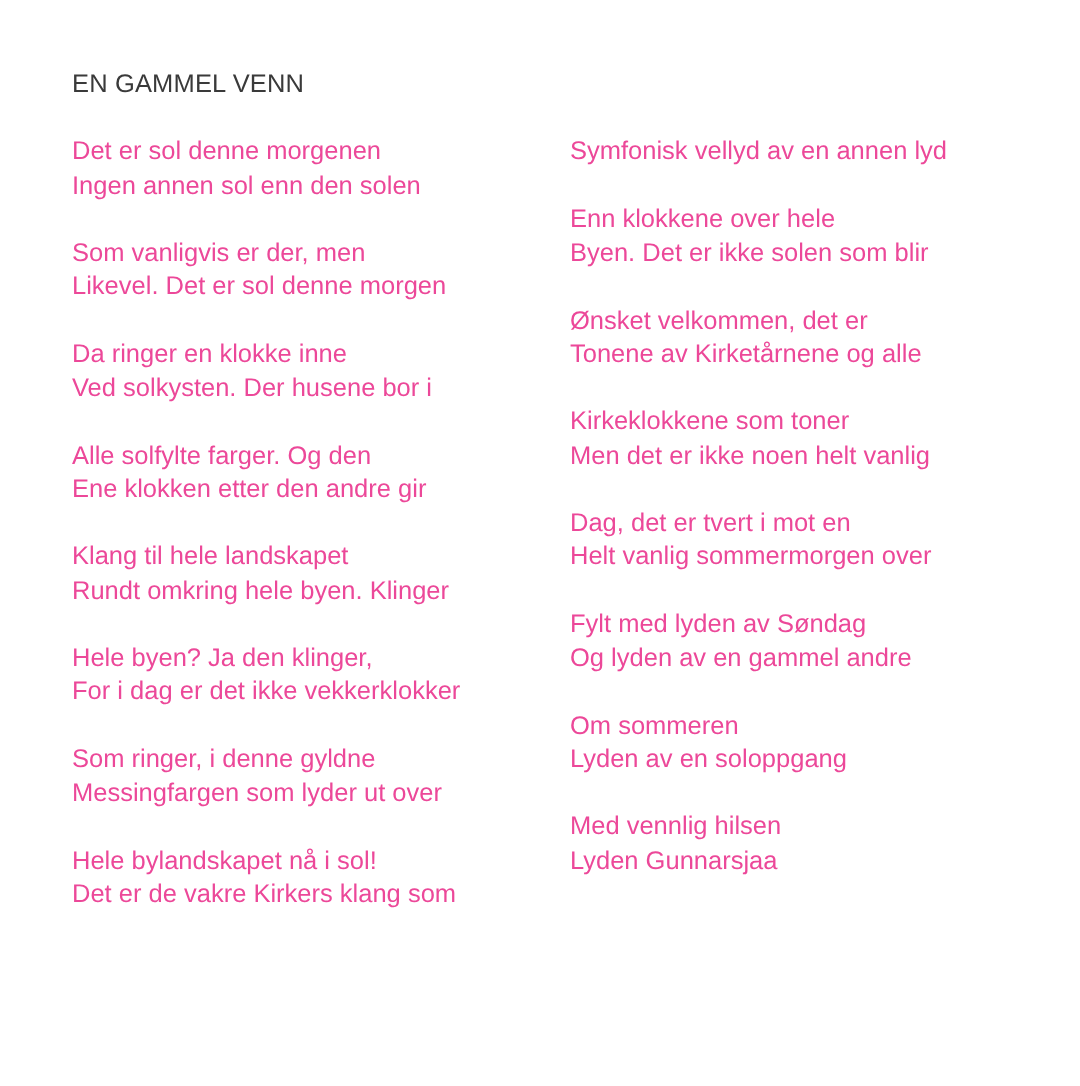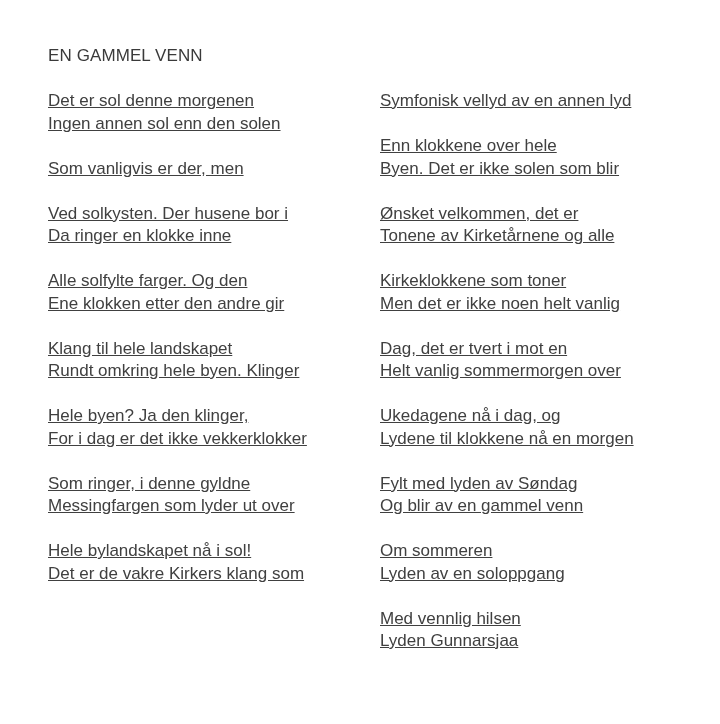--- a/index.html
+++ b/index.html
@@ -40,41 +40,41 @@
     .col-left { left: 48px; }
     .col-right { left: 380px; }
     .stanza {
       margin: 0 0 22.5px 0;
     }
     .line {
       display: block;
       font-size: 17px;
       line-height: 22.5px;
       white-space: nowrap;
-      color: #404040;
-      text-decoration: underline;
+      color: #ec4899;
     }
   </style>
 </head>
 <body>
 
 <div class="page">
   <div class="title">EN GAMMEL VENN</div>
 
   <div class="column col-left">
     <div class="stanza">
       <span class="line">Det er sol denne morgenen</span>
       <span class="line">Ingen annen sol enn den solen</span>
     </div>
     <div class="stanza">
       <span class="line">Som vanligvis er der, men</span>
+      <span class="line">Likevel. Det er sol denne morgen</span>
     </div>
     <div class="stanza">
+      <span class="line">Da ringer en klokke inne</span>
       <span class="line">Ved solkysten. Der husene bor i</span>
-      <span class="line">Da ringer en klokke inne</span>
     </div>
     <div class="stanza">
       <span class="line">Alle solfylte farger. Og den</span>
       <span class="line">Ene klokken etter den andre gir</span>
     </div>
     <div class="stanza">
       <span class="line">Klang til hele landskapet</span>
       <span class="line">Rundt omkring hele byen. Klinger</span>
     </div>
     <div class="stanza">
@@ -105,26 +105,22 @@
     </div>
     <div class="stanza">
       <span class="line">Kirkeklokkene som toner</span>
       <span class="line">Men det er ikke noen helt vanlig</span>
     </div>
     <div class="stanza">
       <span class="line">Dag, det er tvert i mot en</span>
       <span class="line">Helt vanlig sommermorgen over</span>
     </div>
     <div class="stanza">
-      <span class="line">Ukedagene nå i dag, og</span>
-      <span class="line">Lydene til klokkene nå en morgen</span>
-    </div>
-    <div class="stanza">
       <span class="line">Fylt med lyden av Søndag</span>
-      <span class="line">Og blir av en gammel venn</span>
+      <span class="line">Og lyden av en gammel andre</span>
     </div>
     <div class="stanza">
       <span class="line">Om sommeren</span>
       <span class="line">Lyden av en soloppgang</span>
     </div>
     <div class="stanza">
       <span class="line">Med vennlig hilsen</span>
       <span class="line">Lyden Gunnarsjaa</span>
     </div>
   </div>

